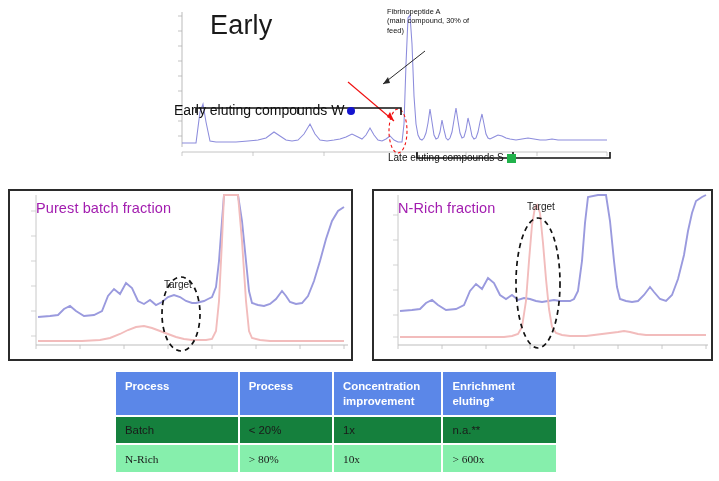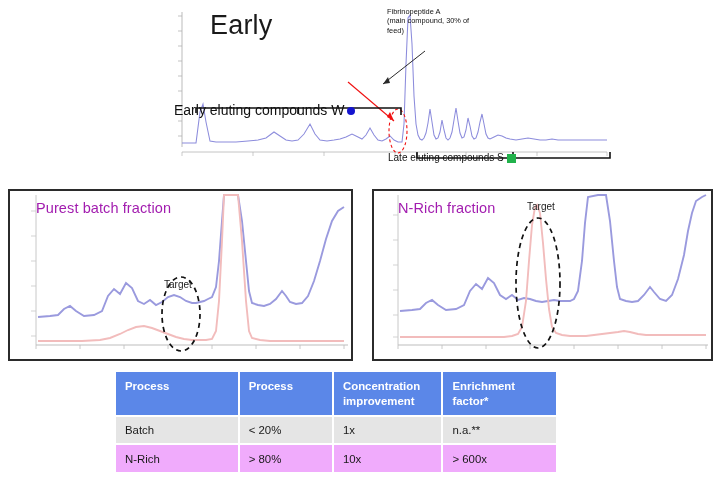--- a/index.html
+++ b/index.html
@@ -68,22 +68,22 @@
     height:44px;box-sizing:border-box;
   }
   #result-table th:last-child{border-right:none;}
   #result-table td{
     font-size:11.4px;color:#1a1a1a;text-align:left;
     padding:6px 9px;vertical-align:middle;
     border-right:2px solid #ffffff;border-top:2px solid #ffffff;
     height:28px;box-sizing:border-box;
   }
   #result-table td:last-child{border-right:none;}
-  #result-table tr.r-odd td{background:#e5e5e5;}
-  #result-table tr.r-even td{background:#f0abfc;}
+  #result-table tr.r-odd td{background:#15803d;}
+  #result-table tr.r-even td{background:#86efac;font-family:Liberation Serif, serif;}
   .col-a{width:121px;}
   .col-b{width:93px;}
   .col-c{width:108px;}
   .col-d{width:112px;}
 </style>
 </head>
 <body>
 
 <div class="abs" id="feed-panel">
 
@@ -246,21 +246,21 @@
   <div class="frac-title" id="title-nrich">N-Rich fraction</div>
   <div class="tgt-label" id="tgt-nrich">Target</div>
 </div>
 
 <table id="result-table">
   <thead>
     <tr>
       <th class="col-a">Process</th>
       <th class="col-b">Process</th>
       <th class="col-c">Concentration improvement</th>
-      <th class="col-d">Enrichment factor*</th>
+      <th class="col-d">Enrichment eluting*</th>
     </tr>
   </thead>
   <tbody>
     <tr class="r-odd">
       <td>Batch</td>
       <td>&lt; 20%</td>
       <td>1x</td>
       <td>n.a.**</td>
     </tr>
     <tr class="r-even">

